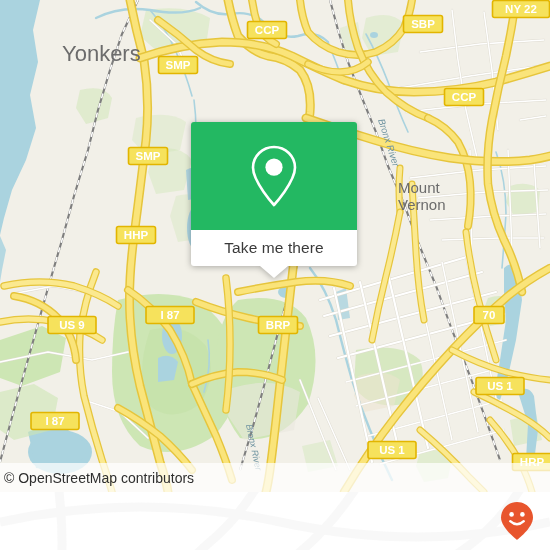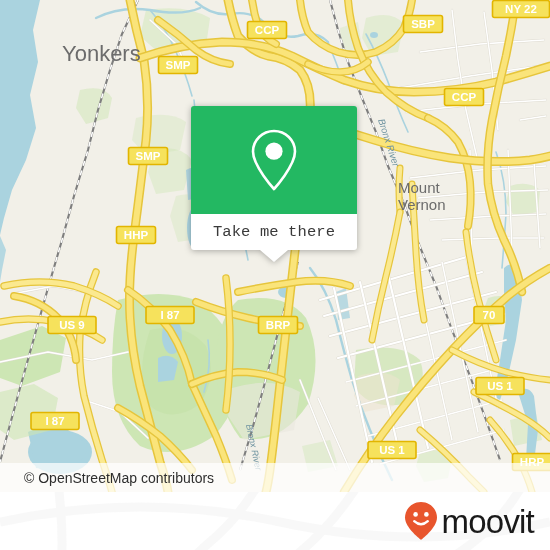--- a/index.html
+++ b/index.html
@@ -31,37 +31,36 @@
   #attribution {
     position: absolute;
     left: 0;
     top: 463px;
     width: 550px;
     height: 29px;
     background: rgba(255,255,255,0.72);
     display: flex;
     align-items: center;
     box-sizing: border-box;
-    padding-left: 24px;
+    padding-left: 4px;
   }
   #attribution .attr-text {
     font-size: 14px;
     color: #2e2e2e;
     letter-spacing: 0px;
     white-space: nowrap;
   }
 
   
   #popup {
     position: absolute;
     left: 191px;
-    top: 106px;
+    top: 122px;
     width: 149px;
     filter: drop-shadow(0px 1px 3px rgba(0,0,0,0.30));
-    font-family: Liberation Mono, monospace;
   }
   #popup-head {
     width: 166px;
     height: 108px;
     background: #23B862;
     border-radius: 3px 3px 0 0;
     display: flex;
     align-items: center;
     justify-content: center;
   }
@@ -490,17 +489,16 @@
     </svg>
 
 
     <div id="brand">
       <svg width="34" height="40" viewBox="0 0 34 40">
         <path d="M17 1 C8.2 1 1 8 1 16.6 C1 27 17 39 17 39 C17 39 33 27 33 16.6 C33 8 25.8 1 17 1 Z" fill="#E8552D"></path>
         <circle cx="11.6" cy="13.4" r="2.3" fill="#FFFFFF"></circle>
         <circle cx="22.4" cy="13.4" r="2.3" fill="#FFFFFF"></circle>
         <path d="M10.2 20.2 Q17 26.4 23.8 20.2" fill="none" stroke="#FFFFFF" stroke-width="2.4" stroke-linecap="round"></path>
       </svg>
-      <span class="brand-word">moovit</span>
     </div>
   </div>
 
 </div>
 
 </body></html>

